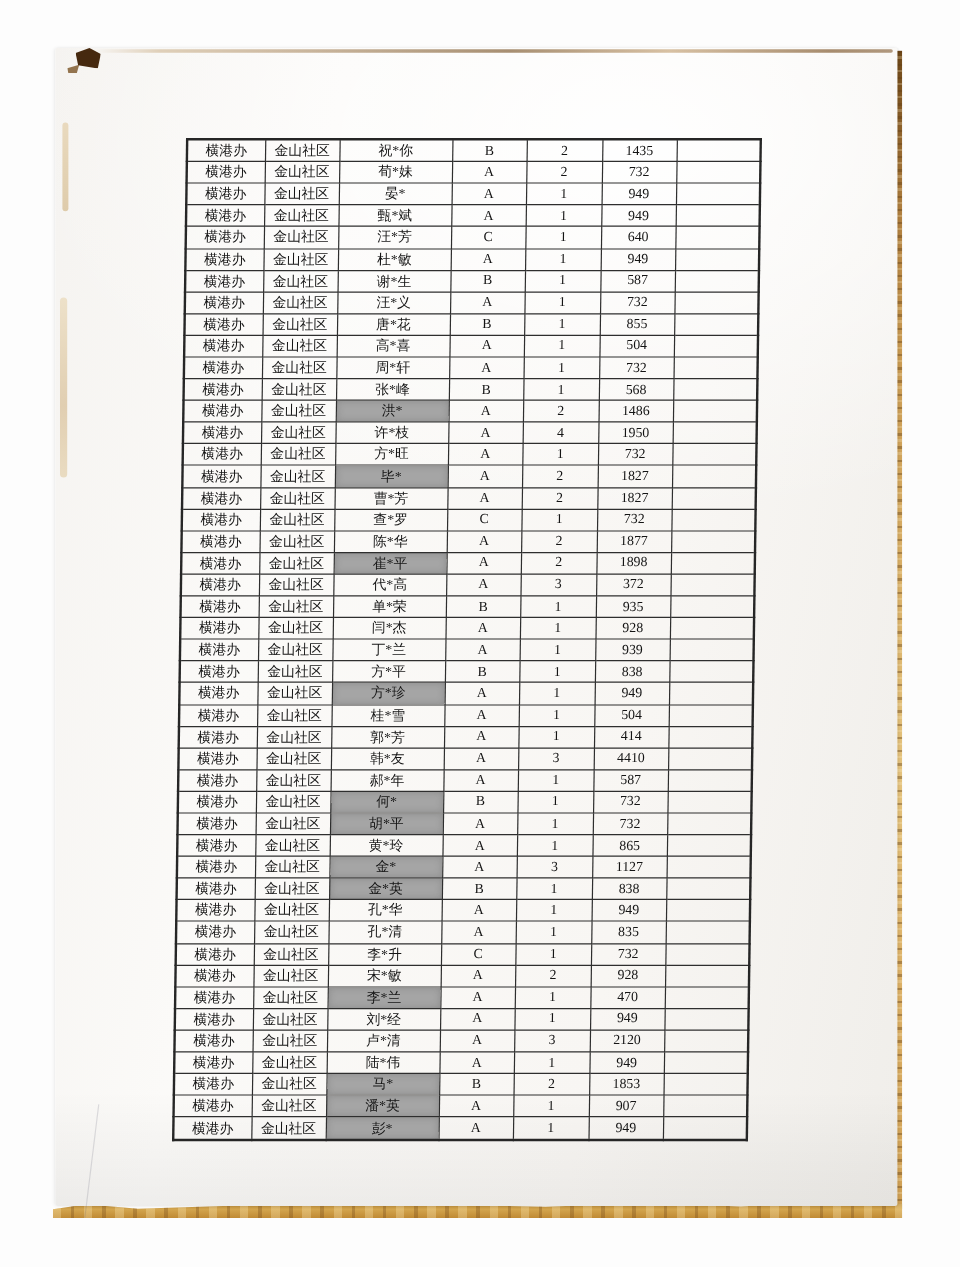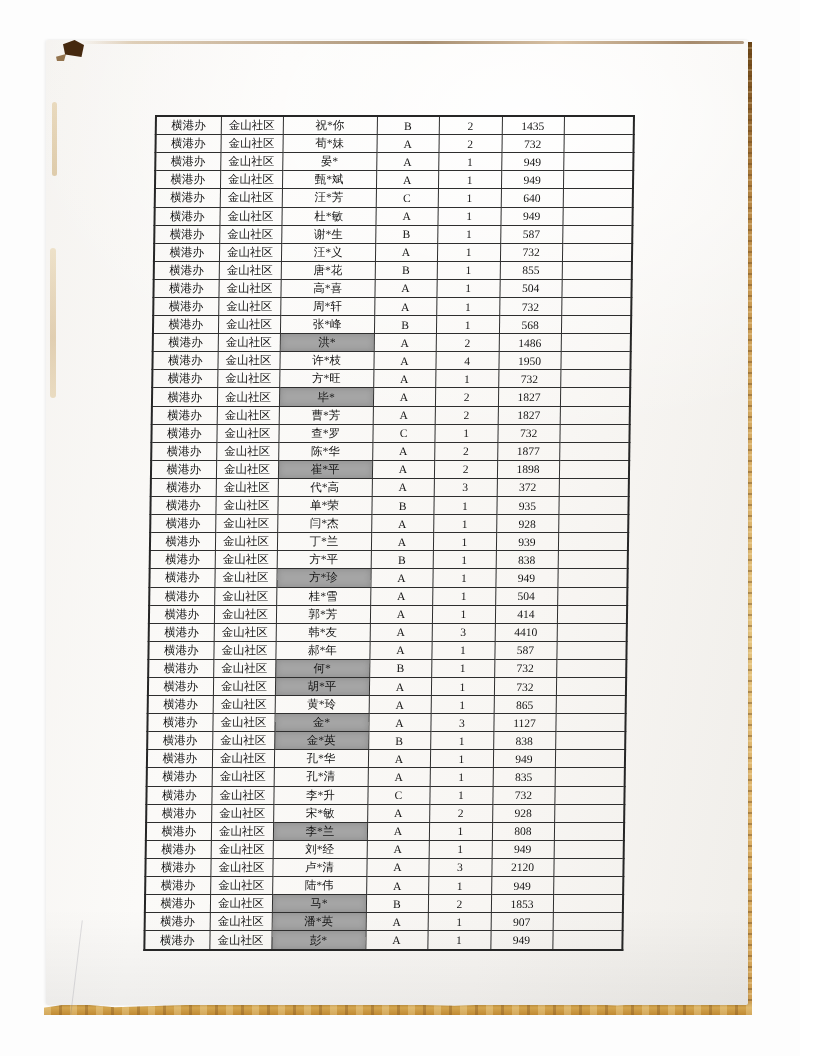--- a/index.html
+++ b/index.html
@@ -425,21 +425,21 @@
             <td>2</td>
             <td>928</td>
             <td></td>
           </tr>
           <tr>
             <td>横港办</td>
             <td>金山社区</td>
             <td class="hl">李*兰</td>
             <td>A</td>
             <td>1</td>
-            <td>808</td>
+            <td>470</td>
             <td></td>
           </tr>
           <tr>
             <td>横港办</td>
             <td>金山社区</td>
             <td>刘*经</td>
             <td>A</td>
             <td>1</td>
             <td>949</td>
             <td></td>

